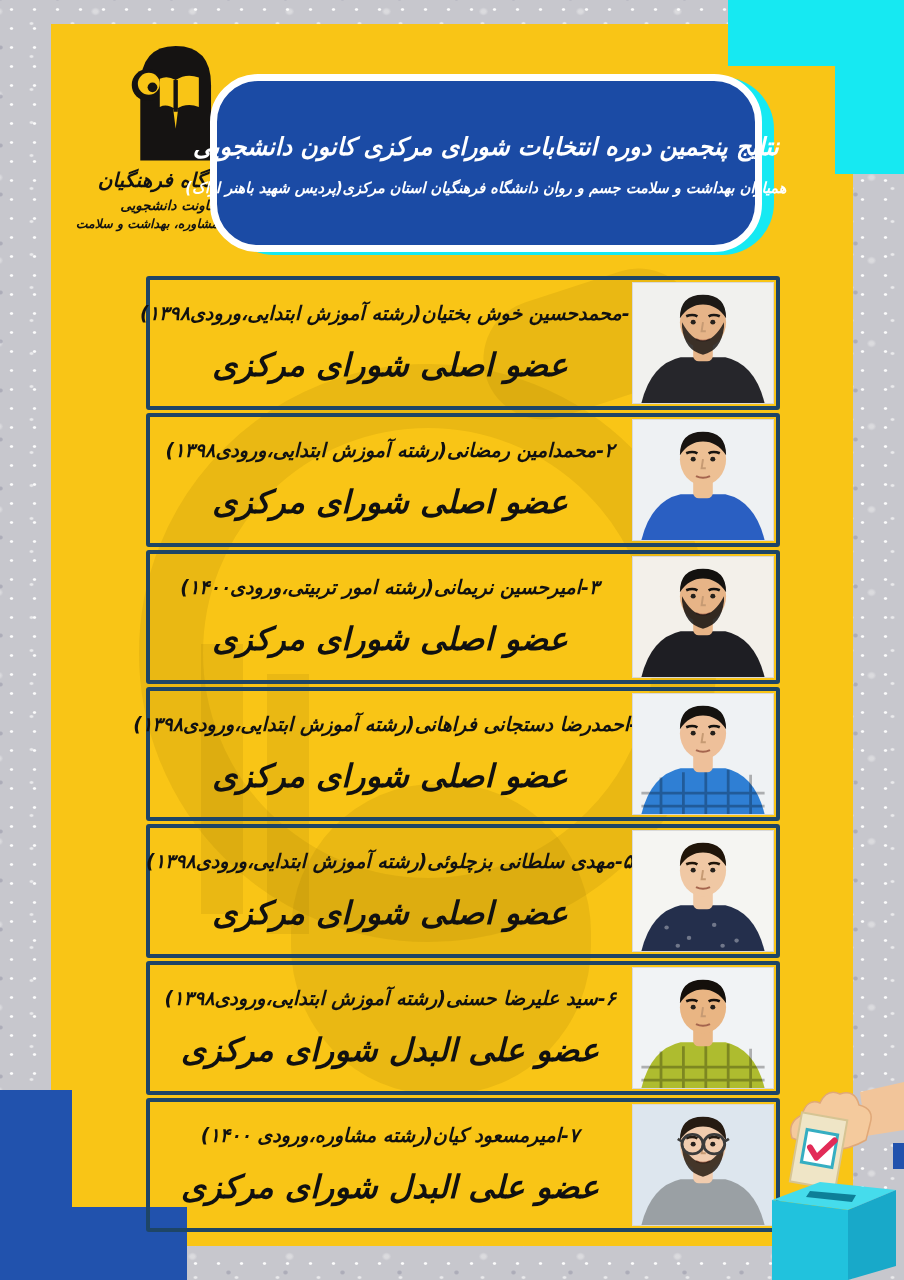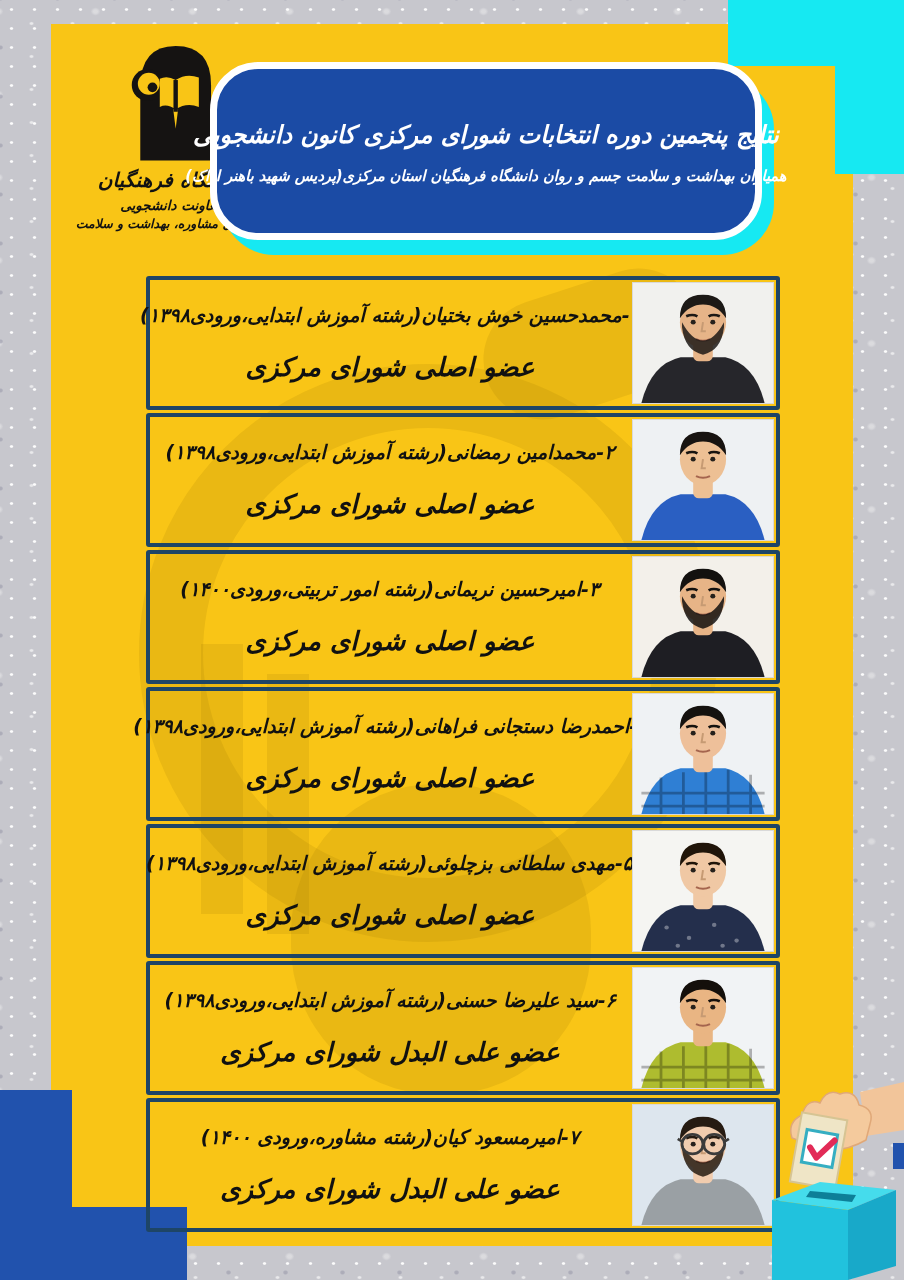--- a/index.html
+++ b/index.html
@@ -31,37 +31,37 @@
   
   .logo-block{position:absolute;left:53px;top:34px;width:237px;text-align:center;color:#121212;}
   .logo-block svg{display:block;margin:4px auto 2px auto;}
   .logo-org{font-size:20px;font-weight:bold;font-style:italic;margin-top:2px;}
   .logo-dept{font-size:13.5px;font-weight:bold;font-style:italic;margin-top:5px;}
   .logo-office{font-size:12.5px;font-weight:bold;font-style:italic;margin-top:3px;}
   
   .banner{position:absolute;left:210px;top:62px;width:552px;height:178px;}
   .banner-shadow{position:absolute;left:12px;top:15px;width:100%;height:100%;
     background:var(--accent-cyan,#16e9f2);border-radius:52px;}
-  .banner-body{position:absolute;left:0;top:0;width:100%;height:100%;box-sizing:border-box;
+  .banner-body{position:absolute;left:0;top:12px;width:100%;height:100%;box-sizing:border-box;
     background:var(--banner-blue,#1b4ba5);border:7px solid #ffffff;border-radius:48px;
     display:flex;flex-direction:column;justify-content:center;align-items:center;
     color:#fff;direction:rtl;}
   .banner-title{font-size:24.5px;font-weight:bold;font-style:italic;white-space:nowrap;
     transform:scaleX(.97);margin-top:2px;}
   .banner-subtitle{font-size:15px;font-weight:bold;font-style:italic;white-space:nowrap;
     transform:scaleX(.97);margin-top:18px;}
   
   .rows{position:absolute;left:146px;top:276px;width:634px;}
   .member-row{position:relative;box-sizing:border-box;height:134px;margin-bottom:3px;
     border:4px solid var(--row-border-navy,#1e4566);border-radius:3px;background:transparent;}
   .member-text{position:absolute;top:0;bottom:0;left:4px;right:150px;
     display:flex;flex-direction:column;justify-content:space-evenly;align-items:center;
     direction:rtl;color:#111;}
   .member-name{font-size:19.5px;font-weight:bold;font-style:italic;white-space:nowrap;transform:scaleX(.98);}
-  .member-role{font-size:26px;font-weight:bold;font-style:italic;white-space:nowrap;}
+  .member-role{font-size:32px;font-weight:bold;font-style:italic;white-space:nowrap;}
   .member-photo{position:absolute;top:2px;bottom:2px;right:2px;width:142px;
     background:#fff;border:1px solid #d9d9d9;box-sizing:border-box;overflow:hidden;}
   .member-photo svg{display:block;width:100%;height:100%;}
   
   .ballot{position:absolute;left:762px;top:1078px;width:142px;height:202px;}
 </style>
 </head>
 <body>
 
 <div class="stage">

